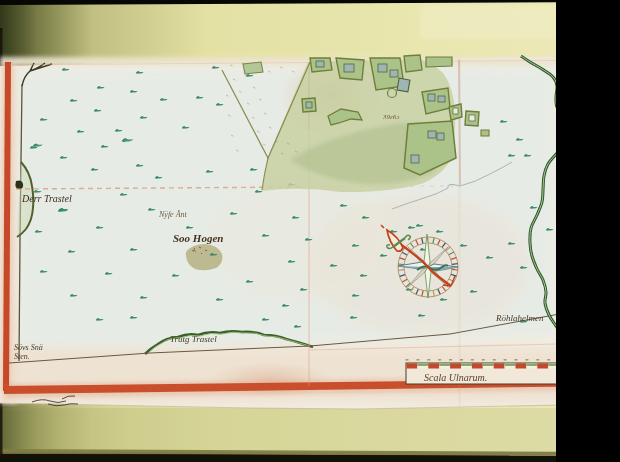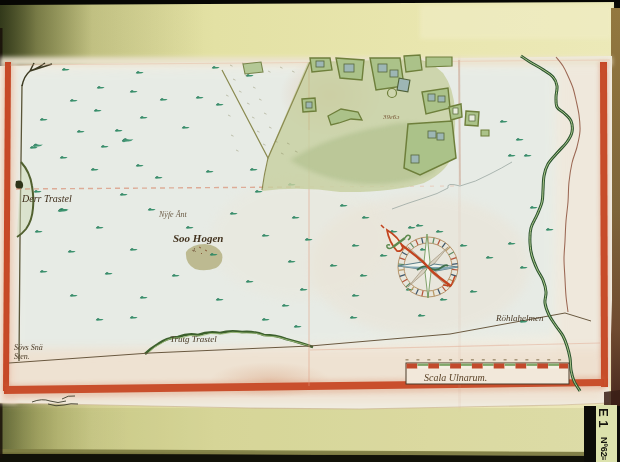--- a/index.html
+++ b/index.html
@@ -1,16 +1,16 @@
 <!DOCTYPE html>
 <html><head>
 <meta charset="utf-8">
 <style>
 html,body{margin:0;padding:0;background:#000;}
-#wrap{width:620px;height:462px;overflow:hidden;position:relative;font-family:"Liberation Serif",serif;}
+#wrap{width:556px;height:462px;overflow:hidden;position:relative;font-family:"Liberation Serif",serif;}
 </style>
 </head>
 <body>
 <div id="wrap">
 <svg width="620" height="462" viewBox="0 0 620 462">
 <defs>
 <linearGradient id="gYellow" x1="0" y1="0" x2="1" y2="0">
  <stop offset="0" stop-color="#83864a"></stop>
  <stop offset="0.06" stop-color="#b3b26d"></stop>
  <stop offset="0.15" stop-color="#d5d392"></stop>

